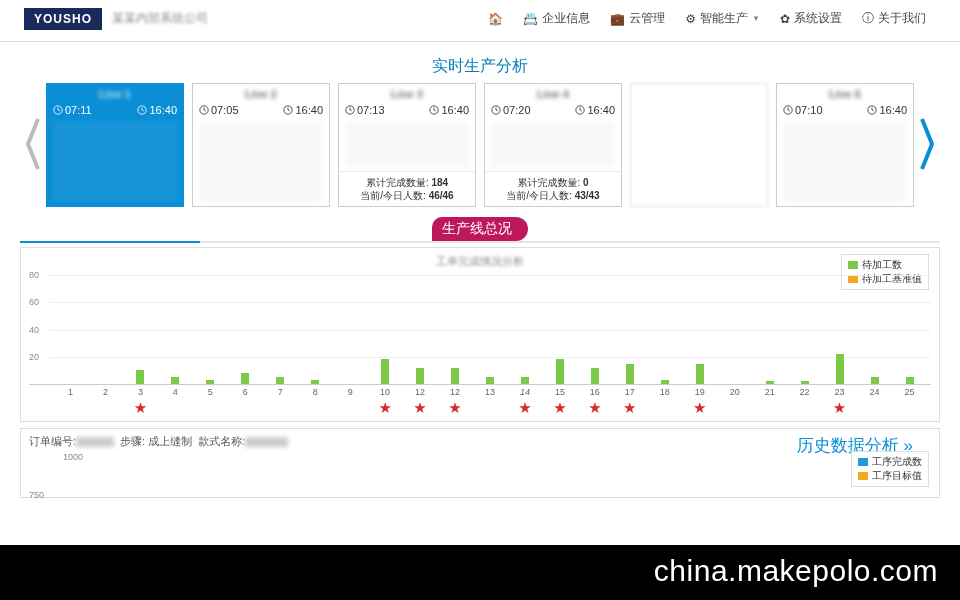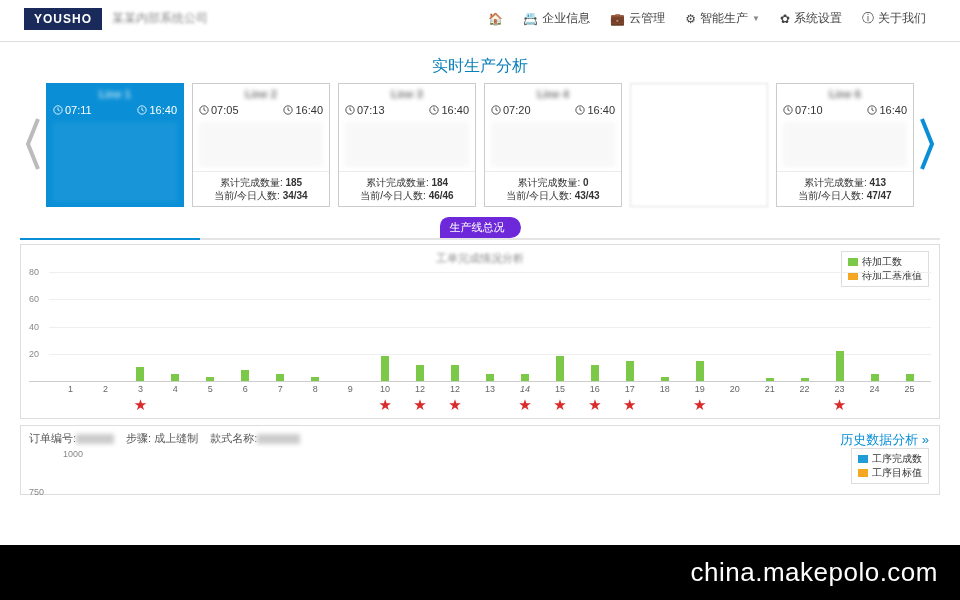--- a/index.html
+++ b/index.html
@@ -23,49 +23,49 @@
   .card.active .card-title { color: #fff; }
   .card-times { display: flex; justify-content: space-between; padding: 2px 6px; font-size: 11px; }
   .card-times span { display: flex; align-items: center; gap: 2px; }
   .clock { width: 10px; height: 10px; display: inline-block; }
   .card-body-blur { flex: 1; margin: 4px 6px; filter: blur(2px); opacity: .4; background: linear-gradient(#eee,#eee); }
   .card.active .card-body-blur { background: rgba(255,255,255,.15); }
   .card-footer { padding: 4px 6px; font-size: 10px; line-height: 1.3; border-top: 1px solid rgba(0,0,0,.08); }
   .card.active .card-footer { border-top-color: rgba(255,255,255,.25); }
   .gap-card { flex: 1; border: 1px solid #ccc; height: 124px; background: #fff; filter: blur(1px); opacity: .6; }
   .tab-bar { margin-top: 10px; background: #fff; }
-  .tab-pill { display: inline-block; background: #6d28d9; color: #fff; padding: 3px 16px 3px 10px; border-radius: 10px 12px 12px 0; font-size: 11px; }
+  .tab-pill { display: inline-block; background: #be185d; color: #fff; padding: 3px 16px 3px 10px; border-radius: 10px 12px 12px 0; font-size: 14px; }
   .tab-line { height: 2px; background: linear-gradient(to right, #0a8fd6 0 180px, #e5e5e5 180px 100%); }
   .chart-box { border: 1px solid #ddd; margin-top: 4px; padding: 6px 8px 4px 8px; position: relative; }
   .chart-subtitle { color: #888; font-size: 11px; filter: blur(1.5px); display: inline-block; }
   .legend { position: absolute; right: 10px; top: 6px; border: 1px solid #ddd; padding: 3px 6px; font-size: 10px; background: #fff; }
   .legend-row { display: flex; align-items: center; gap: 4px; white-space: nowrap; }
   .sw { width: 10px; height: 8px; display: inline-block; }
   .sw.green { background: #7cc94a; }
   .sw.orange { background: #f5a623; }
   .sw.blue { background: #1f9cd8; }
   .chart-area { position: relative; height: 110px; margin-top: 6px; border-bottom: 1px solid #ccc; }
   .ytick { position: absolute; left: 0; width: 100%; font-size: 9px; color: #888; }
   .ytick span { position: absolute; left: 0; transform: translateY(-50%); }
   .ytick .grid { position: absolute; left: 20px; right: 0; top: 0; border-top: 1px solid #eee; }
   .bars { position: absolute; left: 24px; right: 4px; bottom: 0; top: 0; }
   .bar { position: absolute; bottom: 0; width: 8px; background: #7cc94a; }
   .xlabels { position: relative; height: 14px; margin-left: 24px; margin-right: 4px; }
   .xl { position: absolute; font-size: 9px; color: #666; transform: translateX(-50%); top: 2px; }
   .stars { position: relative; height: 18px; margin-left: 24px; margin-right: 4px; }
   .star { position: absolute; transform: translateX(-50%); top: 0; color: #d92b2b; font-size: 15px; }
   .detail-box { border: 1px solid #ddd; margin-top: 6px; padding: 5px 8px 2px 8px; position: relative; }
-  .detail-head { font-size: 11px; color: #555; display: flex; gap: 12px; align-items: center; }
+  .detail-head { font-size: 11px; color: #555; display: flex; gap: 6px; align-items: center; }
   .detail-head .blur { filter: blur(2px); background: #ccc; color: #ccc; padding: 0 10px; font-size: 9px; }
-  .hist-link { position: absolute; right: 10px; top: 5px; color: #0a8fd6; font-size: 13px; cursor: pointer; }
+  .hist-link { position: absolute; right: 26px; top: 5px; color: #0a8fd6; font-size: 17px; cursor: pointer; }
   .chart-area2 { position: relative; height: 42px; margin-top: 4px; }
   .ytick2 span { position: absolute; left: 0; font-size: 9px; color: #888; transform: translateY(-50%); }
   .legend2 { position: absolute; right: 10px; top: 22px; border: 1px solid #ddd; padding: 3px 6px; font-size: 10px; background: #fff; }
   .blackbar { position: absolute; left: 0; bottom: 0; width: 960px; height: 55px; background: #000; }
-  .watermark { position: absolute; right: 22px; bottom: 12px; color: #fff; font-size: 26px; font-family: Arial, sans-serif; letter-spacing: .5px; }
+  .watermark { position: absolute; right: 22px; bottom: 12px; color: #fff; font-size: 30px; font-family: Arial, sans-serif; letter-spacing: .5px; }
 </style>
 </head>
 <body>
 
 <div class="topbar">
   <div class="logo">YOUSHO</div>
   <div class="company">某某内部系统公司</div>
   <div class="nav" id="nav">
       <div class="nav-item">
         <span class="nav-icon">🏠</span>
@@ -123,24 +123,20 @@
             <span><svg class="clock" viewBox="0 0 12 12">
                 <circle cx="6" cy="6" r="5" fill="none" stroke="currentColor" stroke-width="1"></circle>
                 <path d="M6 3v3l2 1" stroke="currentColor" stroke-width="1" fill="none"></path>
               </svg>07:05</span>
             <span><svg class="clock" viewBox="0 0 12 12">
                 <circle cx="6" cy="6" r="5" fill="none" stroke="currentColor" stroke-width="1"></circle>
                 <path d="M6 3v3l2 1" stroke="currentColor" stroke-width="1" fill="none"></path>
               </svg>16:40</span>
           </div>
           <div class="card-body-blur"></div>
-          <div class="card-footer">
-            <div>累计完成数量: <b>185</b></div>
-            <div>当前/今日人数: <b style="">34/34</b></div>
-          </div>
         </div>
         <div class="card">
           <div class="card-title">Line 3</div>
           <div class="card-times">
             <span><svg class="clock" viewBox="0 0 12 12">
                 <circle cx="6" cy="6" r="5" fill="none" stroke="currentColor" stroke-width="1"></circle>
                 <path d="M6 3v3l2 1" stroke="currentColor" stroke-width="1" fill="none"></path>
               </svg>07:13</span>
             <span><svg class="clock" viewBox="0 0 12 12">
                 <circle cx="6" cy="6" r="5" fill="none" stroke="currentColor" stroke-width="1"></circle>
@@ -178,24 +174,20 @@
             <span><svg class="clock" viewBox="0 0 12 12">
                 <circle cx="6" cy="6" r="5" fill="none" stroke="currentColor" stroke-width="1"></circle>
                 <path d="M6 3v3l2 1" stroke="currentColor" stroke-width="1" fill="none"></path>
               </svg>07:10</span>
             <span><svg class="clock" viewBox="0 0 12 12">
                 <circle cx="6" cy="6" r="5" fill="none" stroke="currentColor" stroke-width="1"></circle>
                 <path d="M6 3v3l2 1" stroke="currentColor" stroke-width="1" fill="none"></path>
               </svg>16:40</span>
           </div>
           <div class="card-body-blur"></div>
-          <div class="card-footer">
-            <div>累计完成数量: <b>413</b></div>
-            <div>当前/今日人数: <b style="">47/47</b></div>
-          </div>
         </div>
       </div>
     <div class="arrow">
       <svg viewBox="0 0 20 60">
           <polyline points="5,5 15,30 5,55" fill="none" stroke="#0a8fd6" stroke-width="4"></polyline>
         </svg>
     </div>
   </div>
 
   <div class="tab-bar">

